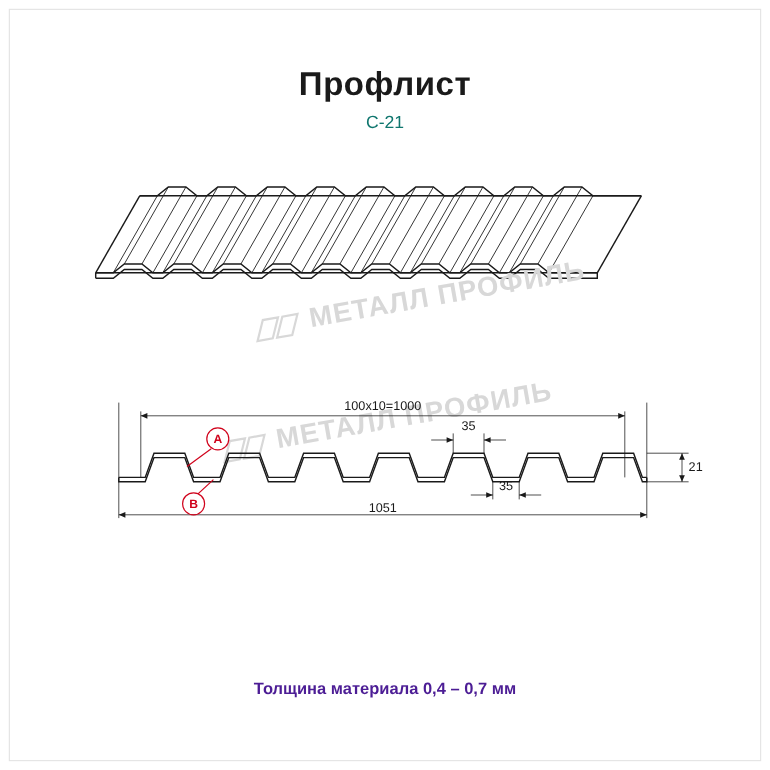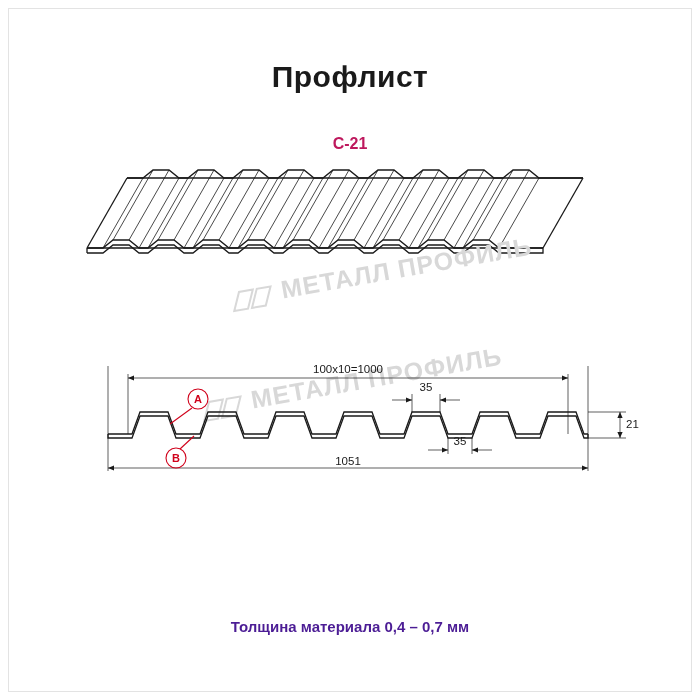--- a/index.html
+++ b/index.html
@@ -37,23 +37,22 @@
     font-weight: bold;
     letter-spacing: 0.5px;
     color: #1a1a1a;
   }
   .subtitle {
     position: absolute;
     left: 0; top: 103px;
     width: 700px;
     text-align: center;
     font-size: 16px;
-    font-weight: bold;
-    color: #be185d;
-    margin-top: 32px;
+    font-weight: normal;
+    color: #0f766e;
   }
   .iso-wrap {
     position: absolute;
     left: 85px; top: 150px;
     width: 530px; height: 130px;
   }
   .watermark {
     position: absolute;
     pointer-events: none;
     user-select: none;

